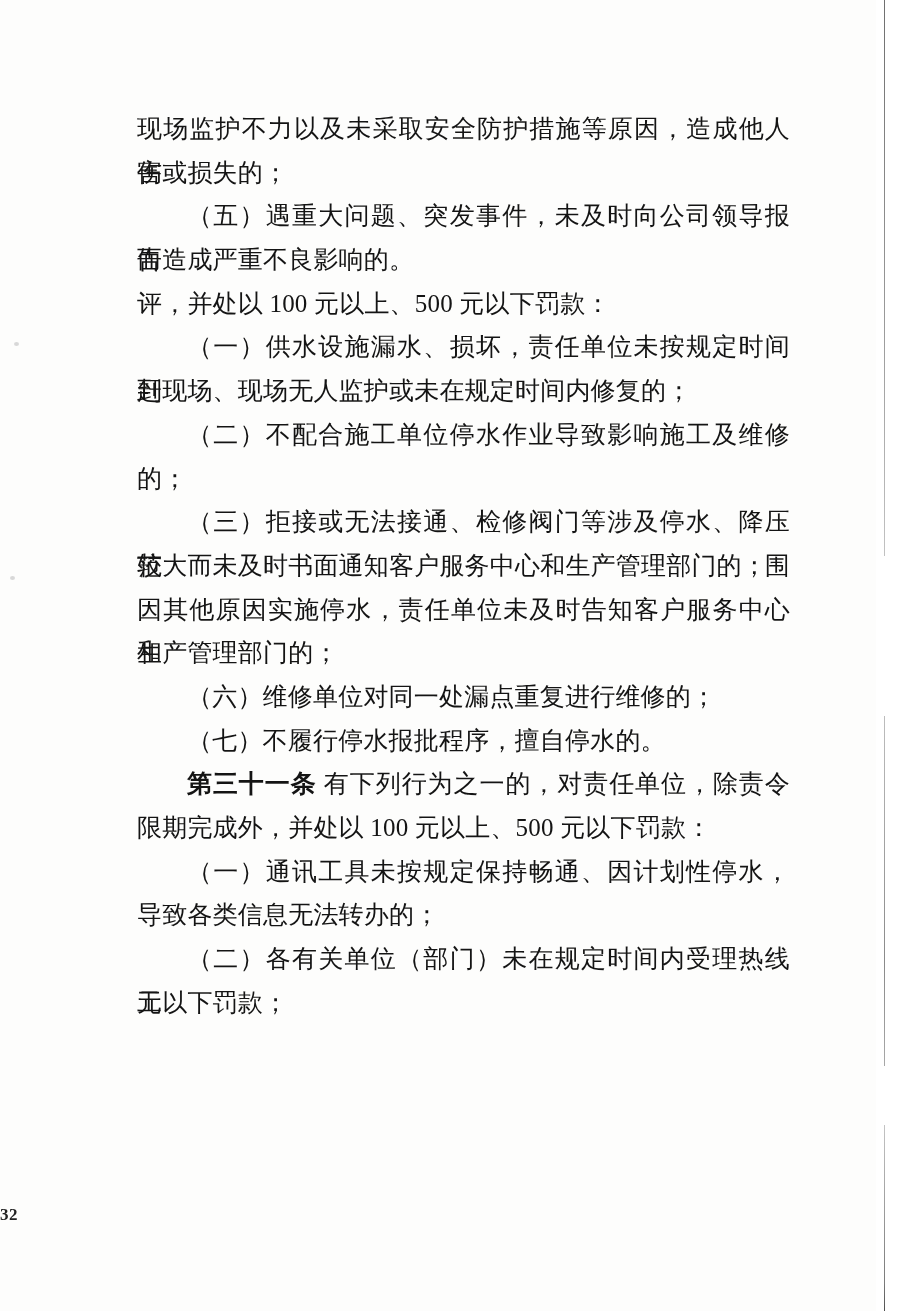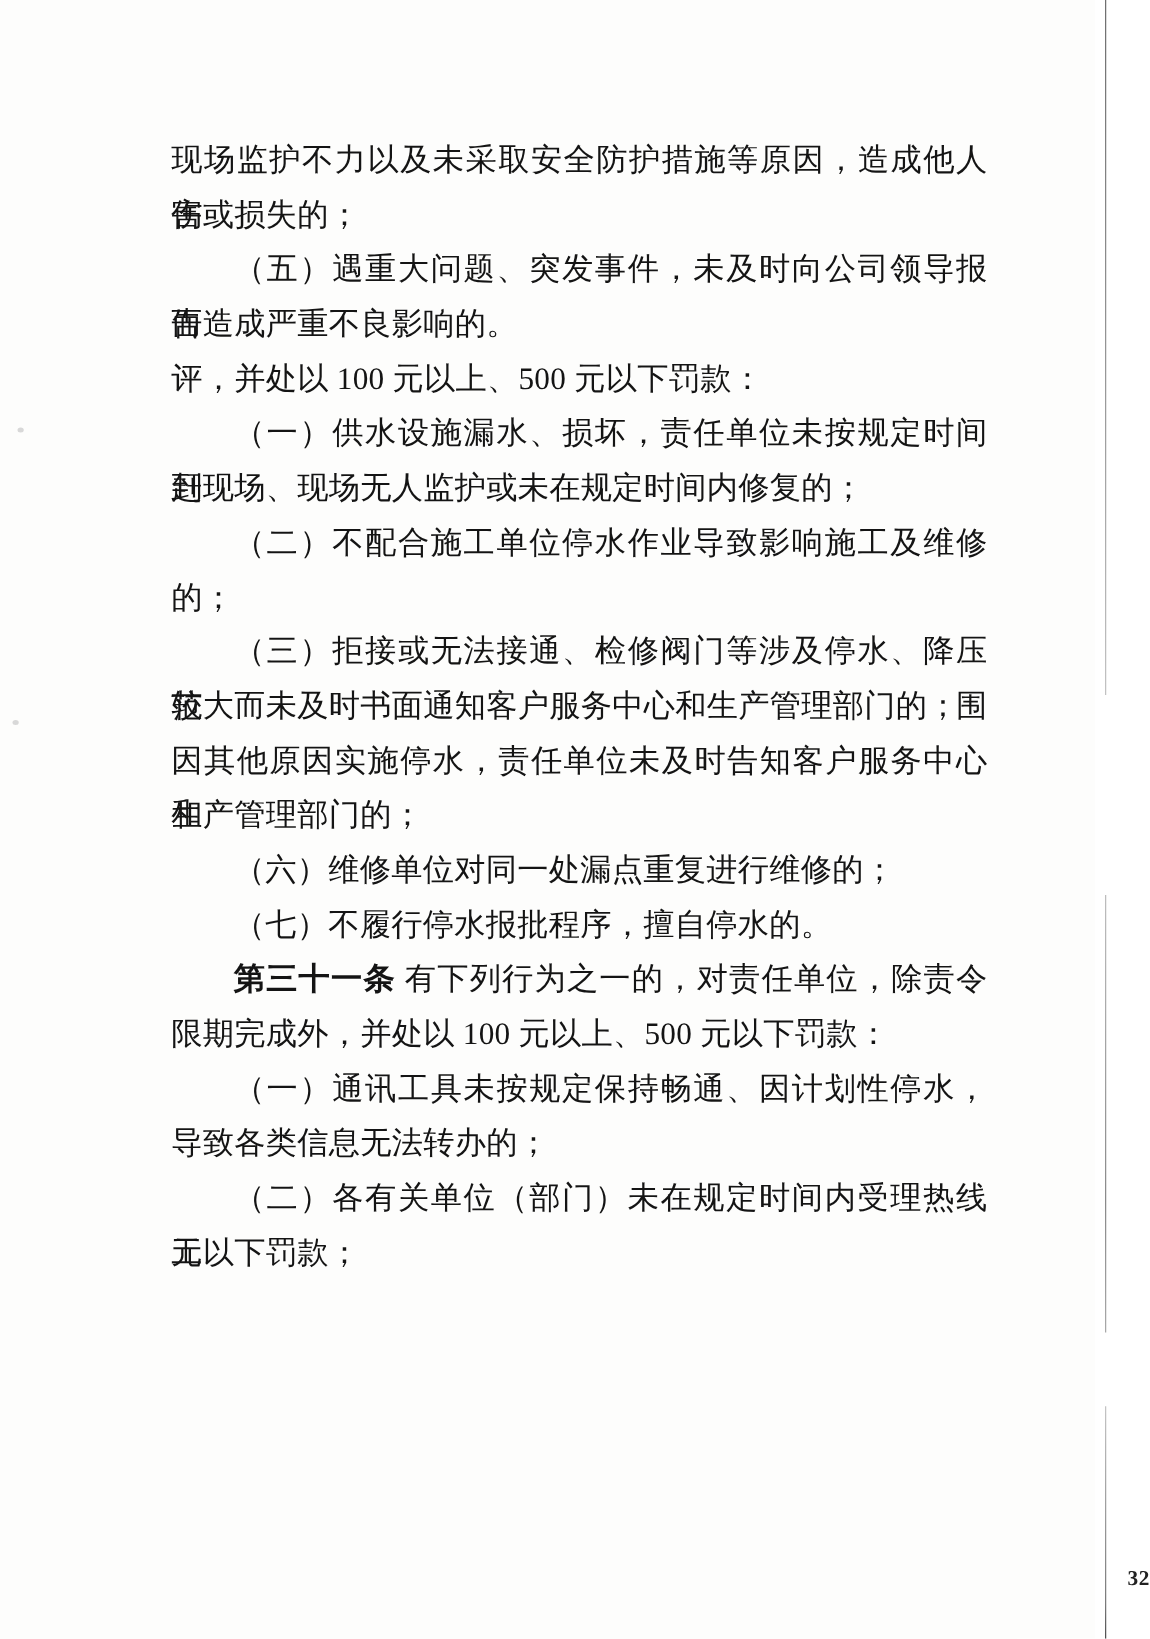--- a/index.html
+++ b/index.html
@@ -45,26 +45,25 @@
     text-indent: 2em;
   }
   .line b {
     font-weight: bold;
   }
   .pagenum {
     position: absolute;
     left: 0;
     top: 1205px;
     width: 920px;
-    text-align: right;
+    text-align: left;
     font-size: 17px;
     font-weight: 600;
     color: #222222;
     letter-spacing: 0.5px;
-    margin-top: 48px;
   }
   
   .artifact {
     position: absolute;
     left: 884px;
     width: 1px;
     pointer-events: none;
   }
   .artifact.a1 { top: 0;      height: 556px;  background: linear-gradient(#6f6f6f, #9c9c9c 60%, #c2c2c2); }
   .artifact.a2 { top: 716px;  height: 350px;  background: linear-gradient(#bdbdbd, #8a8a8a 70%, #a8a8a8); }

